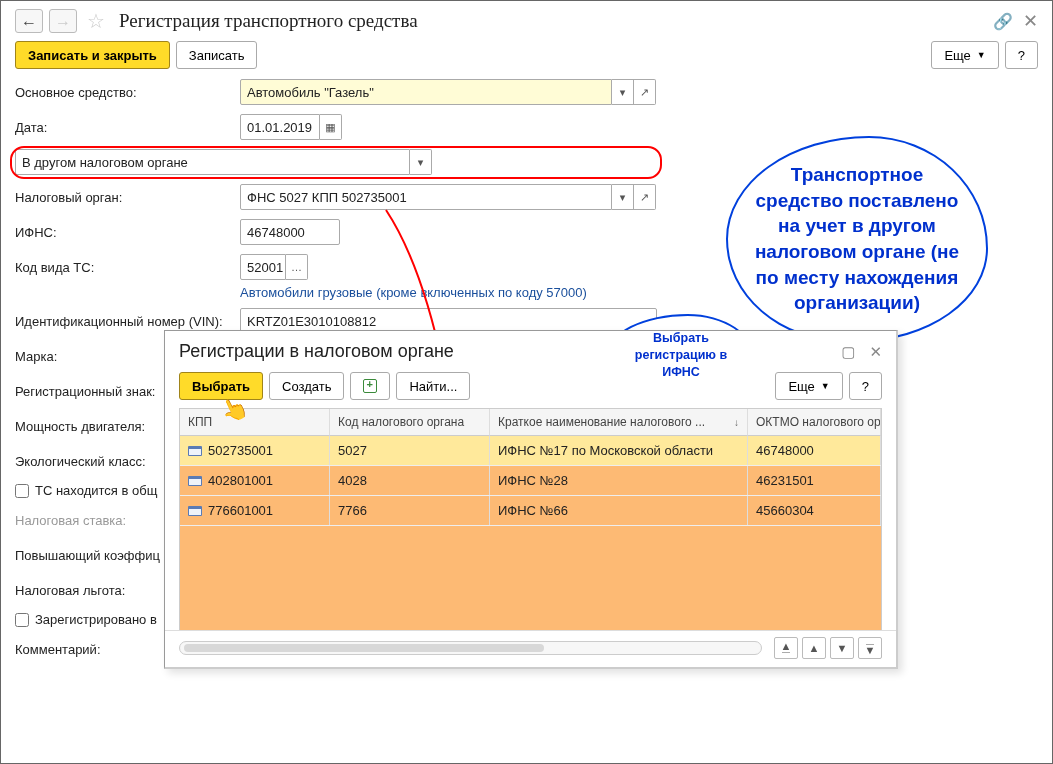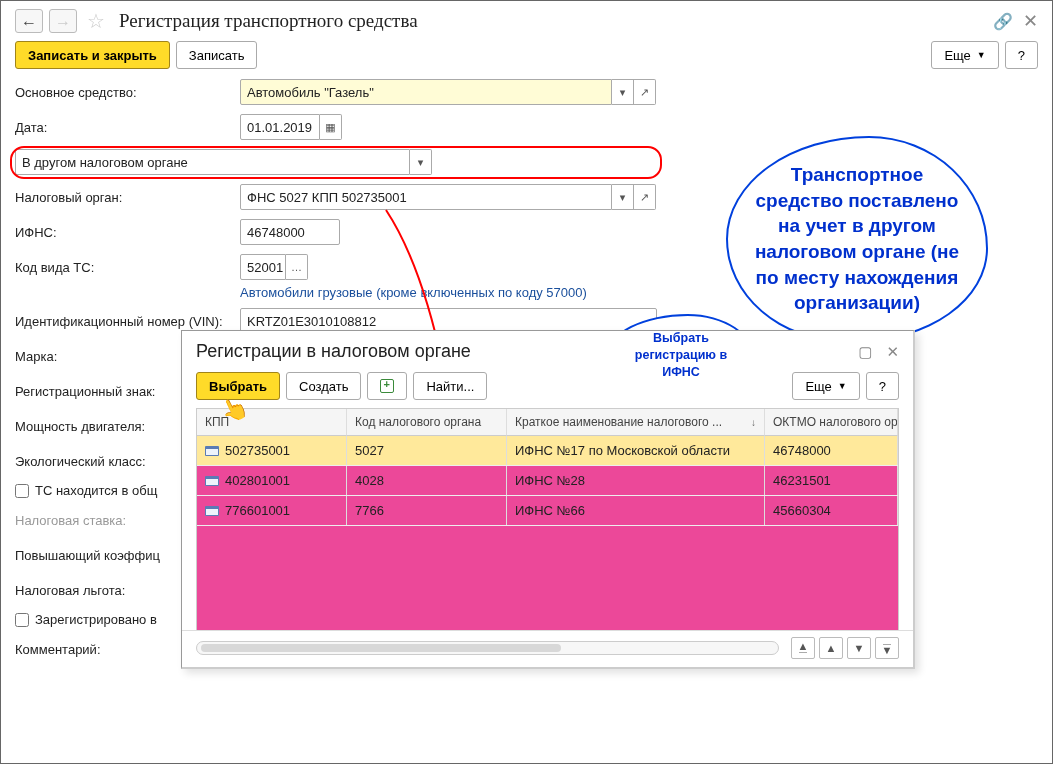--- a/index.html
+++ b/index.html
@@ -114,21 +114,21 @@
   .row-callout {
     border: 2px solid #ff0000;
     border-radius: 14px;
     position: absolute;
     pointer-events: none;
   }
 
   
   .dialog {
     position: absolute;
-    left: 180px;
+    left: 163px;
     top: 329px;
     width: 734px;
     height: 339px;
     background: #fff;
     border: 1px solid #999;
     border-right: 2px solid #ccc;
     border-bottom: 2px solid #ccc;
     box-shadow: 4px 4px 8px rgba(0,0,0,.12);
     display: flex;
     flex-direction: column;
@@ -177,21 +177,21 @@
     gap: 6px;
     overflow: hidden;
     white-space: nowrap;
     text-overflow: ellipsis;
   }
   .th { font-size: 12px; color: #444; border-bottom: 1px solid #ccc; }
   .c1 { width: 150px; }
   .c2 { width: 160px; }
   .c3 { width: 258px; }
   .c4 { flex: 1; }
-  .tbl-body { flex: 1; overflow: hidden; background: #ec4899; text-align: right; }
+  .tbl-body { flex: 1; overflow: hidden; background: #fdba74; text-align: right; }
   .tr { display: flex; border-bottom: 1px solid #eee; height: 30px; }
   .tr.selected { background: #ffe99b; }
   .row-icon { width: 14px; height: 10px; background: #eef3fb; border: 1px solid #5a7bb5; border-top: 3px solid #5a7bb5; border-radius: 1px; flex-shrink: 0; }
   .sort-ind { margin-left: auto; font-size: 10px; color: #666; }
 
   
   .dlg-footer {
     border-top: 1px solid #ddd;
     padding: 6px 14px 8px 14px;
     display: flex;

